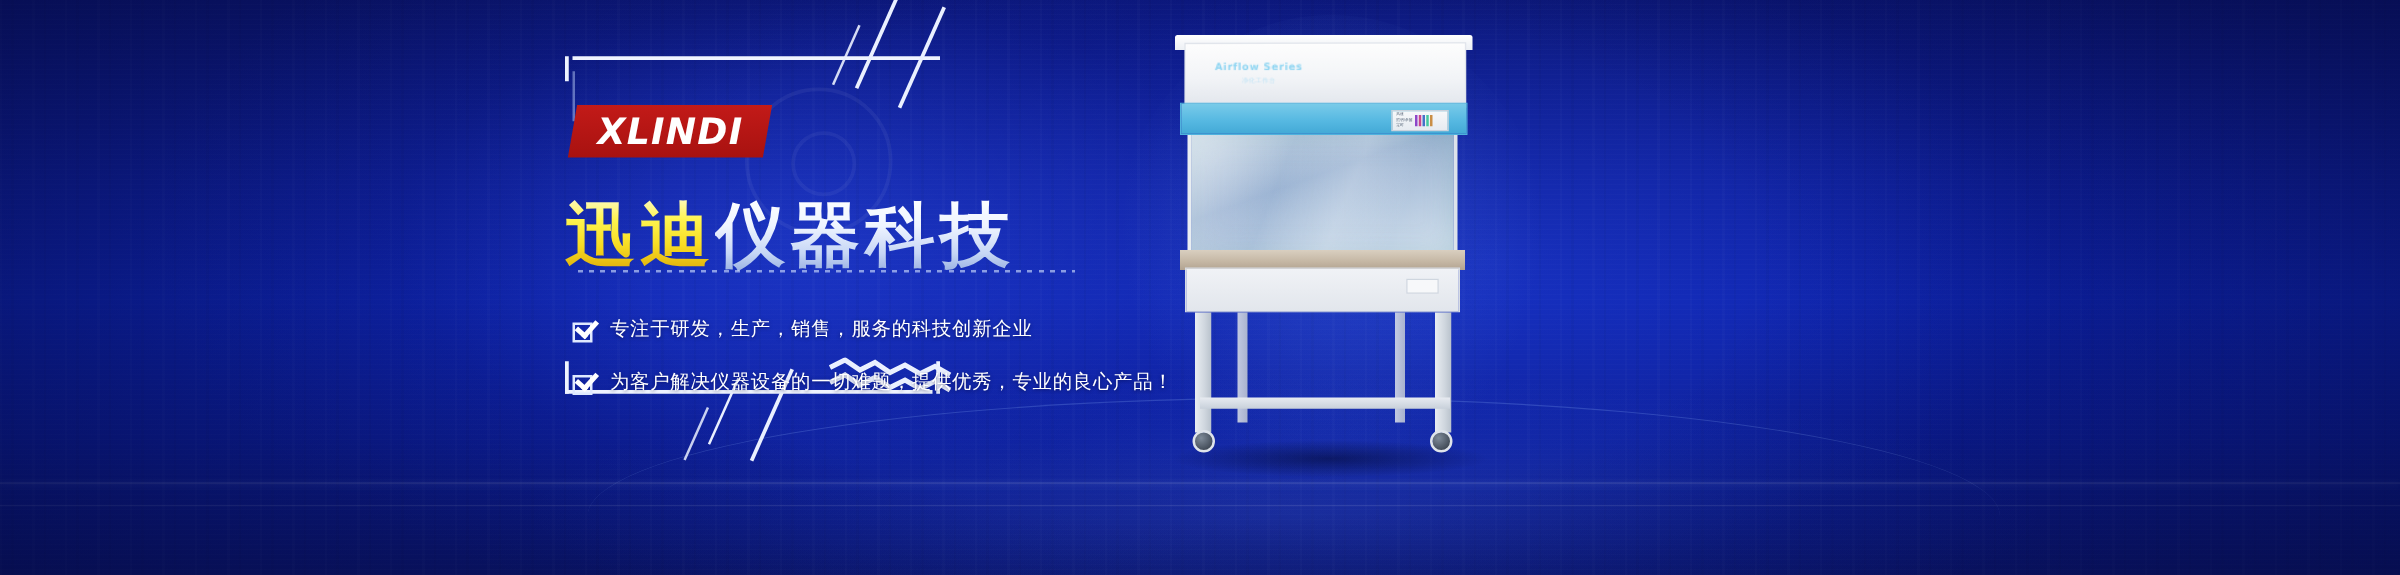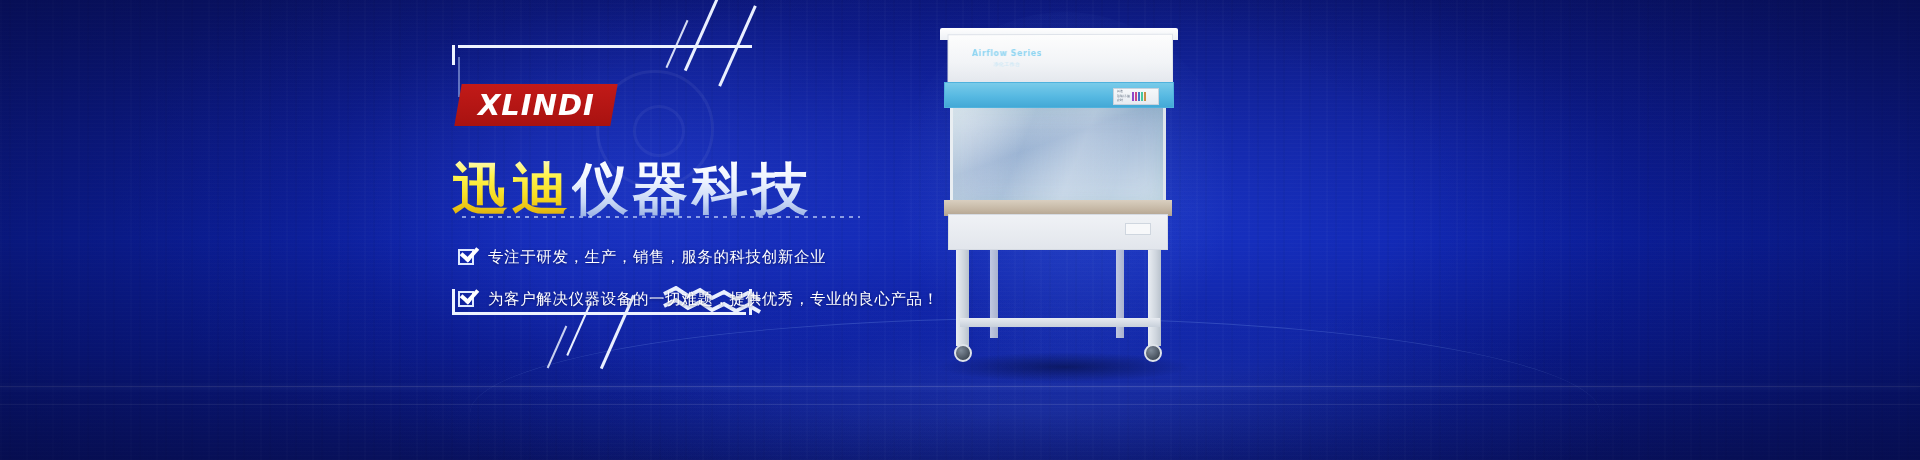--- a/index.html
+++ b/index.html
@@ -112,21 +112,21 @@
   }
   
   .divider{
     position:absolute;left:462px;top:216px;width:398px;height:2px;
     background:repeating-linear-gradient(90deg,
       rgba(210,225,255,0.62) 0px, rgba(210,225,255,0.62) 4px,
       rgba(0,0,0,0) 4px, rgba(0,0,0,0) 9px);
   }
   
   .bullets{position:absolute;left:458px;top:240px;width:560px;}
-  .bullet{display:flex;align-items:center;height:34px;margin-bottom:8px;}
+  .bullet{display:flex;align-items:flex-end;height:34px;margin-bottom:8px;}
   .chk{
     width:16px;height:16px;border:2px solid #dfe9ff;margin-right:14px;flex:0 0 auto;
     position:relative;
   }
   .chk:after{
     content:"";position:absolute;left:1px;top:-4px;width:13px;height:7px;
     border-left:4px solid #ffffff;border-bottom:4px solid #ffffff;
     transform:rotate(-48deg);
   }
   .bullet-text{

